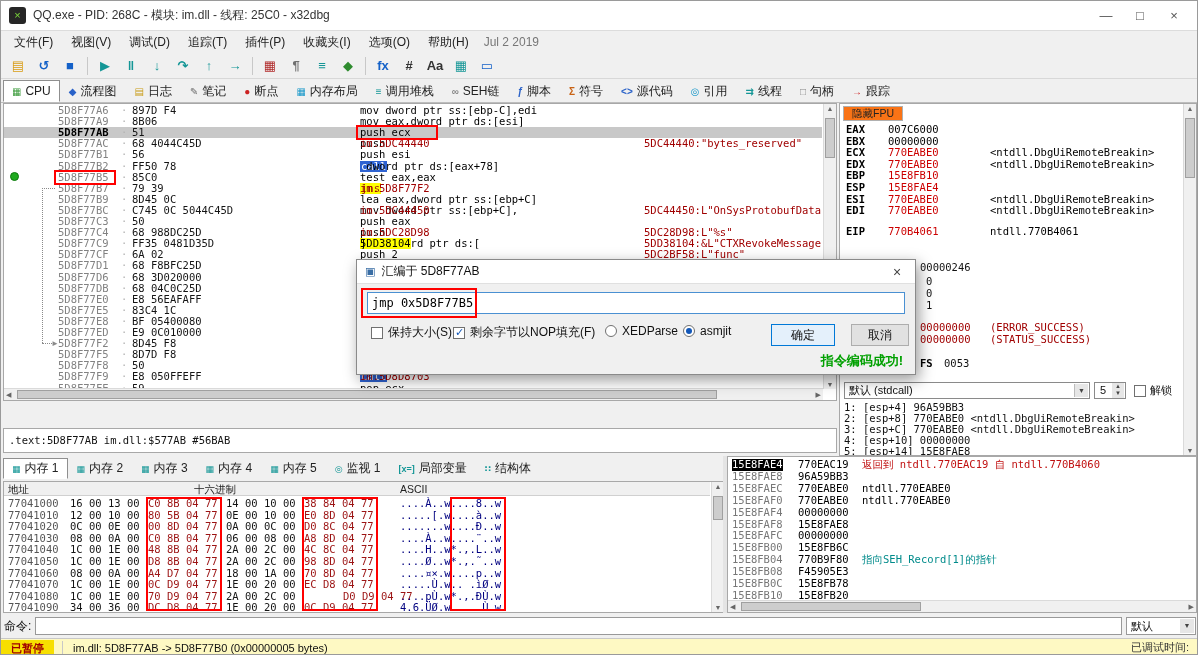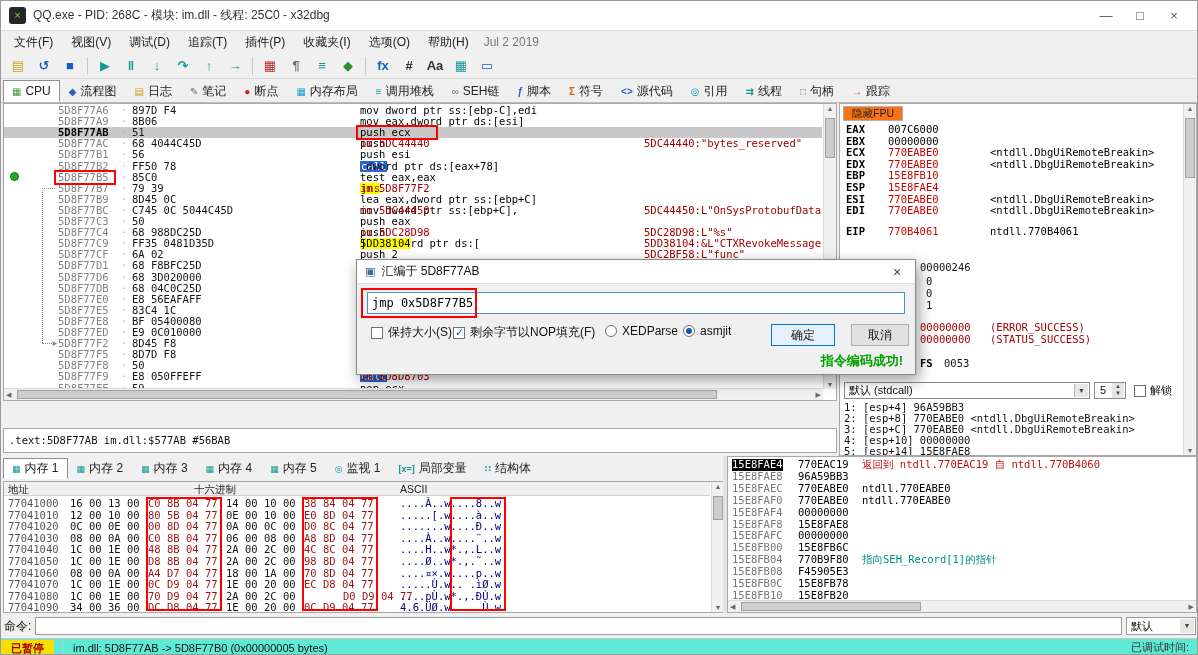--- a/index.html
+++ b/index.html
@@ -105,21 +105,21 @@
 #bottomtabs{position:absolute;left:0;top:456px;width:724px;height:22px;background:#f0f0f0;display:flex;align-items:flex-end;padding-left:2px}
 .btab{display:flex;align-items:center;gap:4px;padding:2px 8px;height:21px;color:#222;border:1px solid transparent}
 .btab.active{background:#fff;border:1px solid #8f8f8f;border-bottom:1px solid #fff}
 .btico{font-size:9px;color:#149696;font-weight:bold}
 
 
 #cmdrow{position:absolute;left:0;top:614px;width:1198px;height:22px;background:#f0f0f0;display:flex;align-items:center;padding:0 3px;gap:4px}
 #cmdinput{flex:1;height:18px;border:1px solid #999;background:#fff;font-family:"DejaVu Sans Mono",monospace;font-size:11px;padding:0 3px;outline:none}
 #cmdprofile{width:70px;height:18px;background:#fff;border:1px solid #999;position:relative;padding:1px 4px;font-size:11px}
 #cmdprofile .arr{position:absolute;right:1px;top:1px;width:14px;height:14px;background:#e6e6e6;text-align:center;font-size:7px;line-height:14px;color:#444}
-#statusbar{position:absolute;left:0;top:637px;width:1198px;height:18px;background:#5eead4;border-top:1px solid #c8c8c8;display:flex;align-items:center;font-size:11px}
+#statusbar{position:absolute;left:0;top:637px;width:1198px;height:18px;background:#fef9c3;border-top:1px solid #c8c8c8;display:flex;align-items:center;font-size:11px}
 #stbadge{background:#f7df00;color:#a00000;font-weight:bold;padding:1px 10px;height:16px;line-height:14px}
 #stmsg{margin-left:10px;color:#111}
 #stright{margin-left:auto;margin-right:10px;color:#333}
 .stsep{width:1px;height:14px;background:#c8c8c8;margin-left:8px}
 
 
 #dialog{position:absolute;left:355px;top:258px;width:560px;height:116px;background:#f0f0f0;border:1px solid #8a8a8a;box-shadow:3px 5px 14px rgba(0,0,0,.4);z-index:40}
 #dlgtitle{position:absolute;left:0;top:0;width:558px;height:24px;background:#fff;display:flex;align-items:center;padding:0 8px;gap:6px;border-bottom:1px solid #e0e0e0}
 #dlgico{color:#3a6ea5;font-size:11px}
 #dlgclose{margin-left:auto;color:#444;font-size:14px;width:20px;text-align:center}

